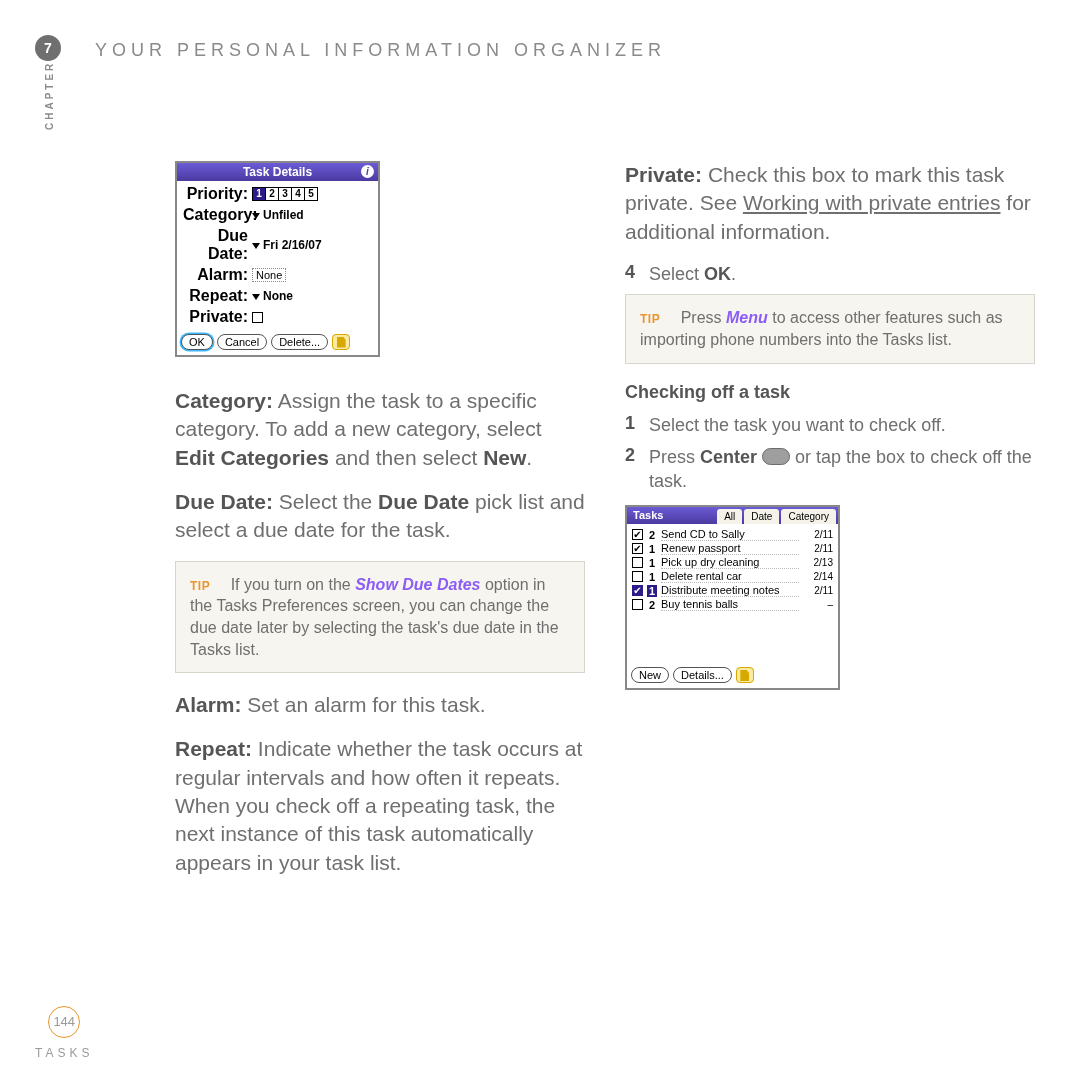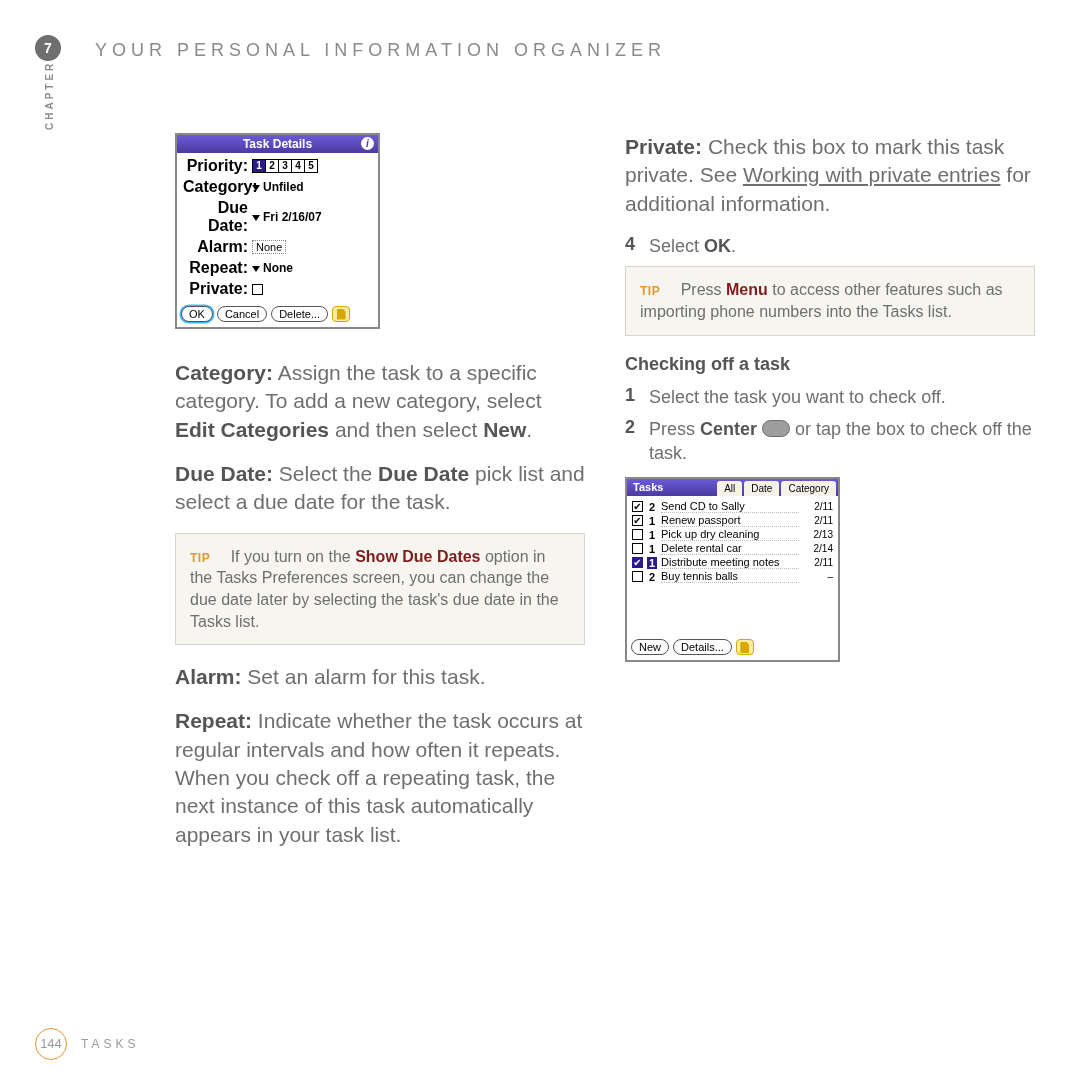--- a/index.html
+++ b/index.html
@@ -47,21 +47,21 @@
     left: 9px;
     transform: rotate(-90deg);
     transform-origin: left top;
     font-size: 10px;
     letter-spacing: 3px;
     font-weight: bold;
     color: #8a8a8a;
   }
   .content {
     position: absolute;
-    top: 98px;
+    top: 126px;
     left: 140px;
     right: 10px;
     display: flex;
     gap: 40px;
   }
   .col { flex: 1; }
   .screenshot1 {
     width: 205px;
     border: 2px solid #888;
     background: #fff;
@@ -168,21 +168,21 @@
   .tip-box {
     border: 1px solid #d8d5cc;
     background: #f7f5ef;
     padding: 12px 14px;
     font-size: 16px;
     line-height: 1.35;
     color: #6f6f6f;
     margin-bottom: 18px;
   }
   .tip-label { color: #e8962e; font-weight: bold; font-size: 12px; letter-spacing: 0.5px; margin-right: 16px; }
-  .tip-box b { color: #7f1d1d; }
+  .tip-box b { color: #8b5cf6; font-style: italic; }
   .step-line { display: flex; gap: 10px; margin-bottom: 8px; }
   .step-num { font-weight: bold; color: #555; font-size: 18px; width: 14px; }
   .step-text { font-size: 18px; line-height: 1.35; color: #6f6f6f; flex:1; }
   .step-text b { color: #555; }
   .h3 { font-size: 18px; font-weight: bold; color: #555; margin: 18px 0 10px 0; }
   .center-btn {
     display: inline-block;
     width: 28px;
     height: 17px;
     background: #9e9e9e;
@@ -265,21 +265,22 @@
     overflow: hidden;
   }
   .task-row .tdate { width: 30px; text-align: right; font-size: 10px; }
 
   .footer {
     position: absolute;
     bottom: 20px;
     left: 35px;
     display: flex;
     align-items: center;
-    gap: 14px;
+    gap: 8px;
+    flex-direction: column;
   }
   .page-num {
     width: 32px;
     height: 32px;
     border: 1.5px solid #e8962e;
     border-radius: 50%;
     text-align: center;
     line-height: 30px;
     font-size: 13px;
     color: #9a9a9a;

